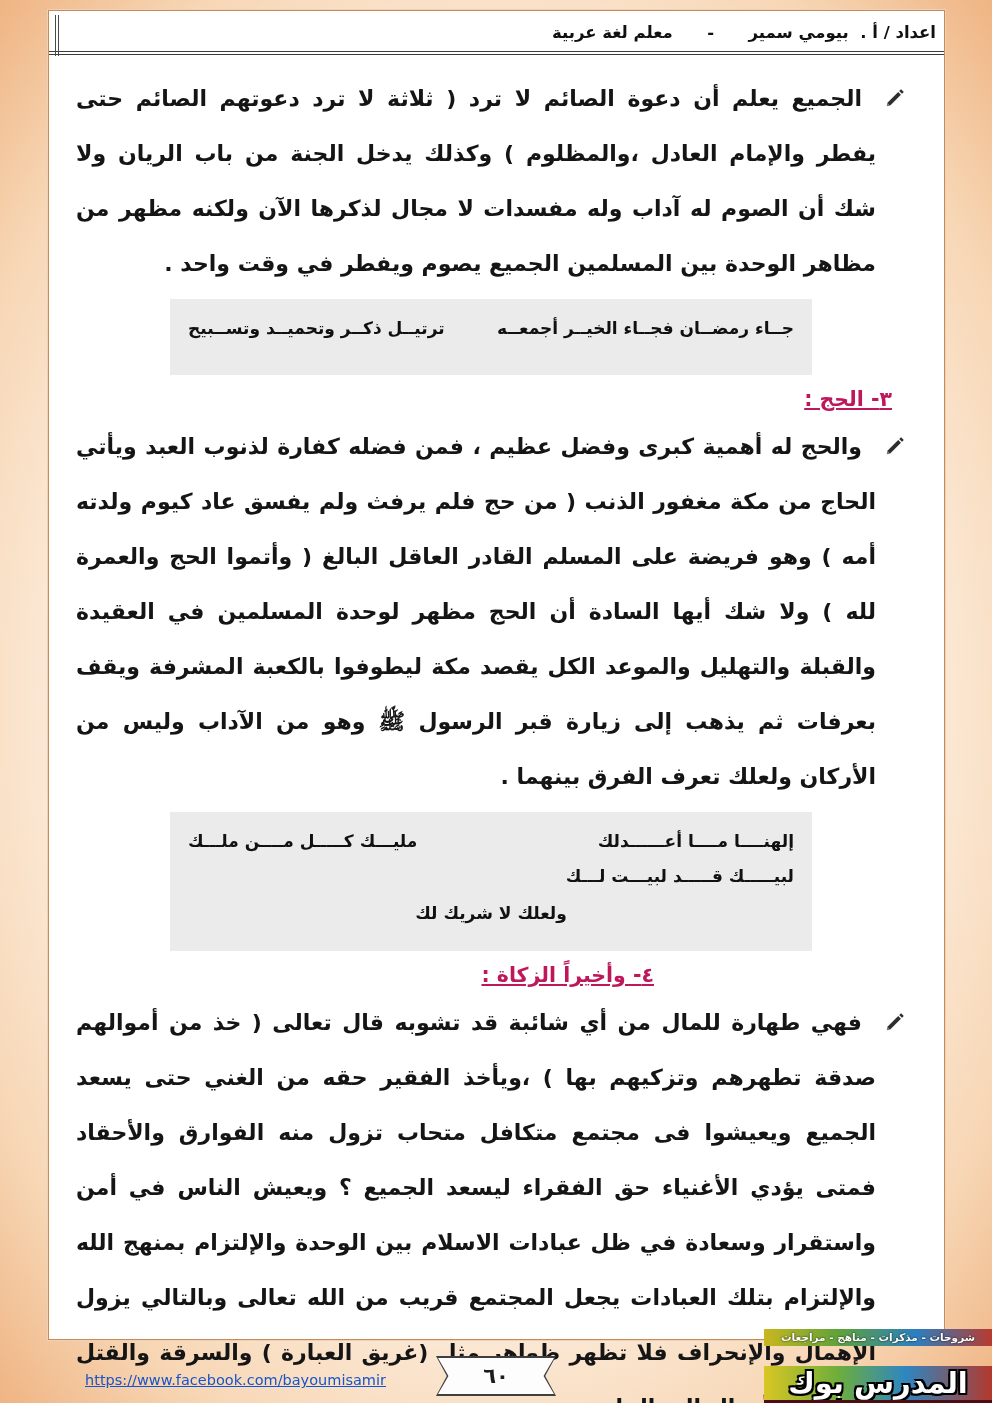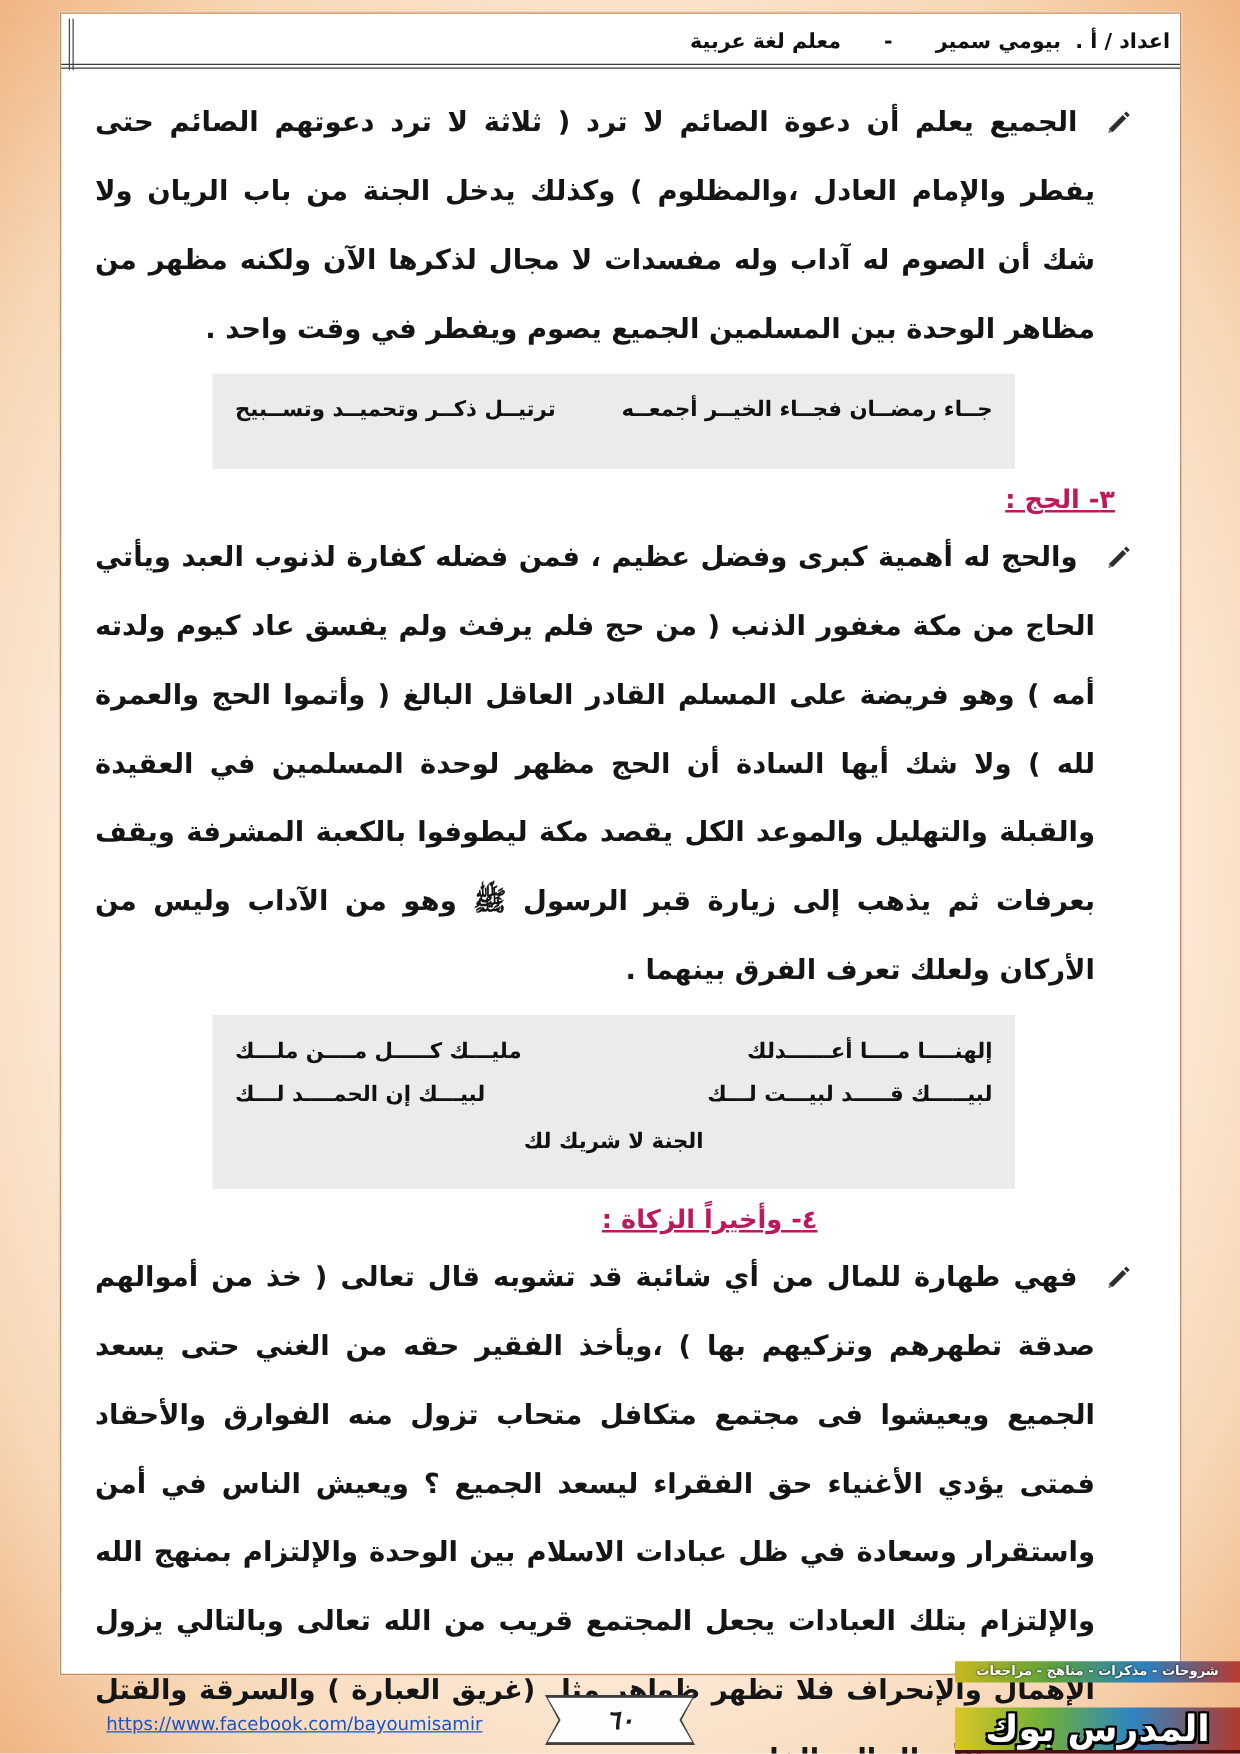--- a/index.html
+++ b/index.html
@@ -54,21 +54,21 @@
     color:#1754c9; text-decoration:underline; direction:ltr;
   }
   .ribbon { position:absolute; left:50%; transform:translateX(-50%); bottom:7px; width:120px; height:40px; }
   .ribbon-outer {
     width:100%; height:100%; background:#3f3f3f; display:flex;
     clip-path:polygon(0 0, 9% 50%, 0 100%, 100% 100%, 91% 50%, 100% 0);
   }
   .ribbon-inner {
     flex:1; margin:2px; background:#fdfdfd; display:flex; align-items:center; justify-content:center;
     clip-path:polygon(0 0, 9% 50%, 0 100%, 100% 100%, 91% 50%, 100% 0);
-    font-size:21px; font-weight:bold; color:#1c1c1c;font-style:italic;
+    font-size:21px; font-weight:bold; color:#1c1c1c;
   }
 
   .watermark { position:absolute; right:0; bottom:0; width:252px; height:74px; display:flex; flex-direction:column;padding-left:24px; }
   .wm-tagline {
     height:17px; line-height:17px; text-align:center; direction:rtl;
     background:linear-gradient(90deg,#c9b71f,#5da23a,#2b7fc0,#b93a2e);
     color:#fff; font-size:10.5px; font-weight:bold;
     text-shadow:0 0 2px #000;
   }
   .wm-brand {
@@ -129,23 +129,22 @@
         <span>والحج له أهمية كبرى وفضل عظيم ، فمن فضله كفارة لذنوب العبد ويأتي الحاج من مكة مغفور الذنب ( من حج فلم يرفث ولم يفسق عاد كيوم ولدته أمه ) وهو فريضة على المسلم القادر العاقل البالغ ( وأتموا الحج والعمرة لله ) ولا شك أيها السادة أن الحج مظهر لوحدة المسلمين في العقيدة والقبلة والتهليل والموعد الكل يقصد مكة ليطوفوا بالكعبة المشرفة ويقف بعرفات ثم يذهب إلى زيارة قبر الرسول ﷺ وهو من الآداب وليس من الأركان ولعلك تعرف الفرق بينهما .</span>
       </p>
 
       <div class="poem-box">
         <div class="poem-row">
           <span>إلهنــــا مــــا أعــــــدلك</span>
           <span>مليـــك كـــــل مــــن ملـــك</span>
         </div>
         <div class="poem-row">
           <span>لبيـــــك قـــــد لبيـــت لـــك</span>
-          <span>لبيـــك إن الحمــــد لـــك</span>
         </div>
-        <div class="poem-center">الجنة لا شريك لك</div>
+        <div class="poem-center">ولعلك لا شريك لك</div>
       </div>
 
       <h2 class="heading zakat">٤- وأخيراً الزكاة :</h2>
 
       <p class="para">
         <span class="pen">
           <svg viewBox="0 0 24 24">
               <path d="M3 21l1-4 11.5-11.5 3 3L7 20l-4 1z" fill="#2e2e2e"></path>
               <path d="M16.6 4.4l2-2 3 3-2 2-3-3z" fill="#2e2e2e"></path>
               <path d="M4.2 17.8l2 2-3.2.9 1.2-2.9z" fill="#888"></path>

